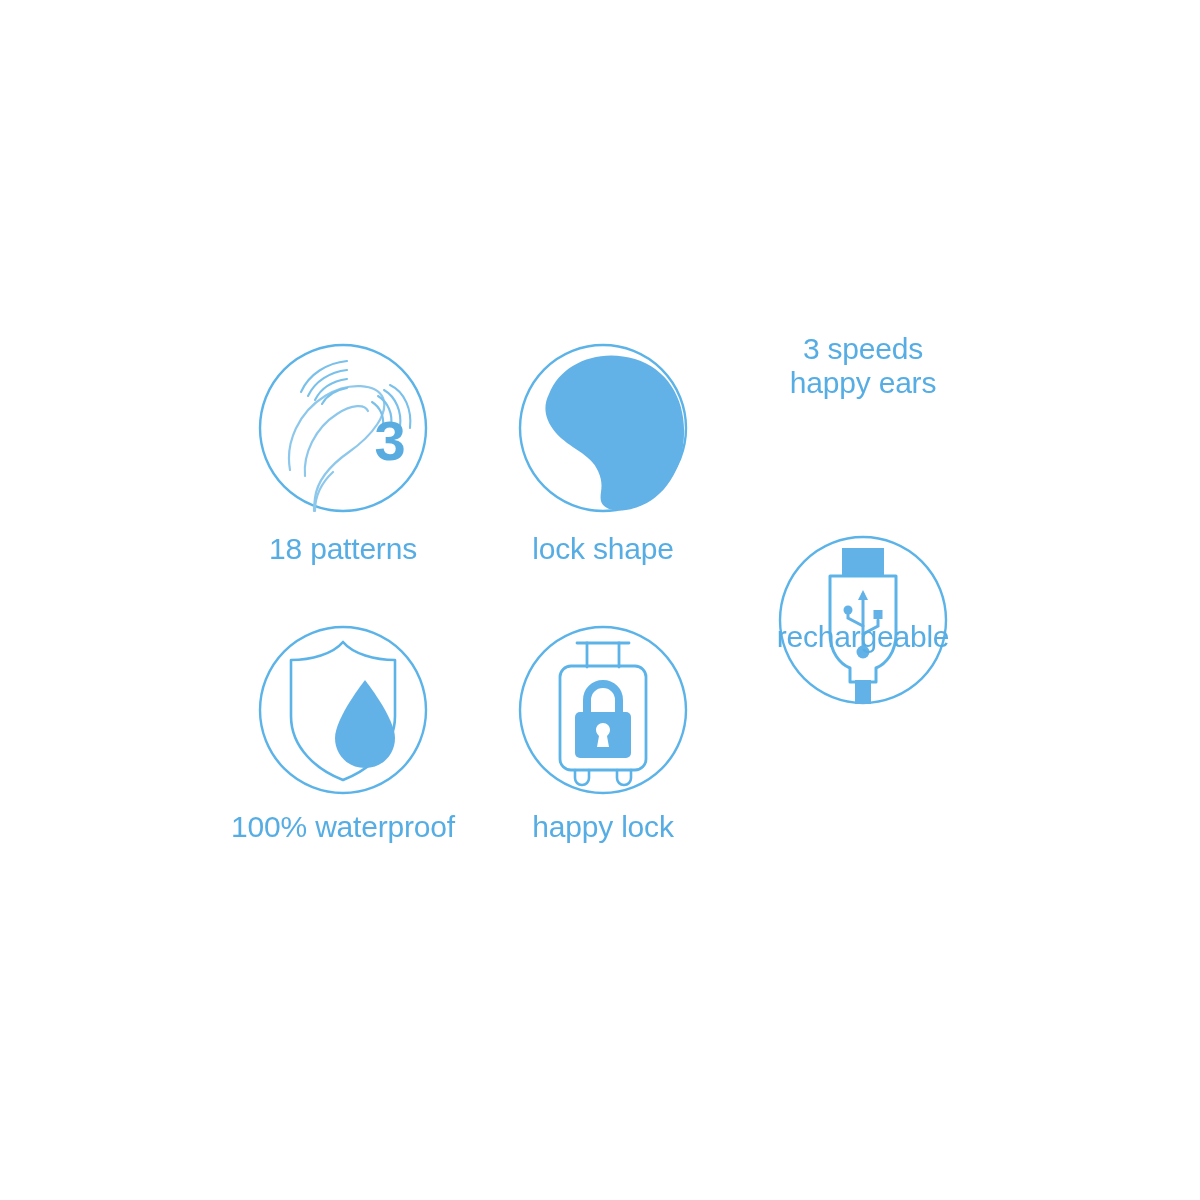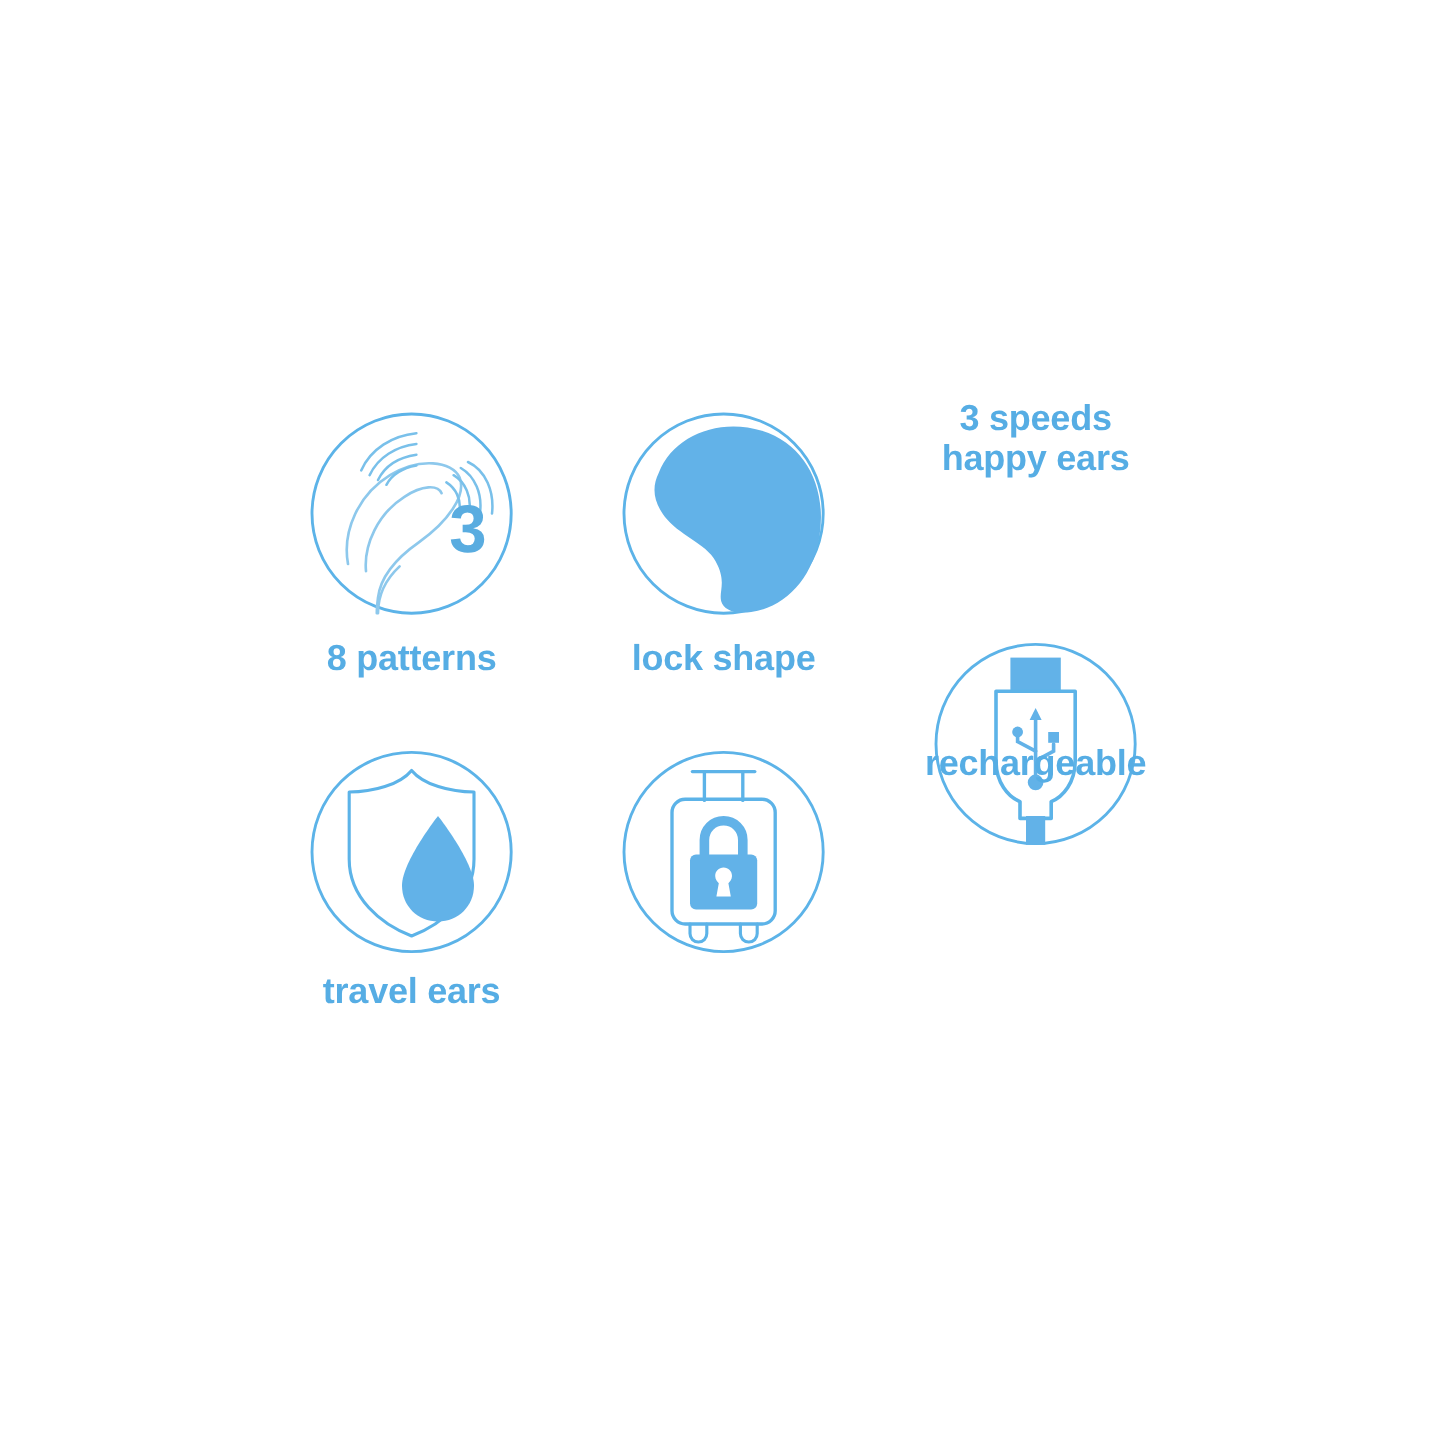--- a/index.html
+++ b/index.html
@@ -33,21 +33,21 @@
   }
   .feature-icon {
     display: flex;
     align-items: flex-start;
     justify-content: center;
   }
   .feature-label {
     text-align: center;
     color: #56ade4;
     font-size: 30px;
-    font-weight: bold;
+    font-weight: normal;
     line-height: 1.12;
     letter-spacing: -0.2px;
     padding-top: 2px;
     white-space: pre-line;
   }
   .row2-icon { align-items: flex-start; }
   .row2-label { padding-top: 0px; }
   svg { display: block; overflow: visible; }
 </style>
 </head>
@@ -84,21 +84,21 @@
     <div class="feature-icon">
       <svg width="180" height="190" viewBox="0 0 180 190">
         <circle cx="90" cy="98" r="83" fill="none" stroke="#5cb3e8" stroke-width="2.4"></circle>
         <path d="M36 64 C 48 33, 86 18, 122 29 C 158 40, 176 76, 170 116 C 165 151, 142 176, 113 180
                  C 99 182, 90 178, 88 171 C 86 163, 92 156, 85 141 C 78 124, 56 118, 43 103 C 31 89, 30 76, 36 64 Z" fill="#62b2e8"></path>
       </svg>
     </div>
 
     <div class="feature-label">3 speeds
 happy ears</div>
-    <div class="feature-label">8 patterns</div>
+    <div class="feature-label">18 patterns</div>
     <div class="feature-label">lock shape</div>
 
     <div class="feature-icon row2-icon">
       <svg width="180" height="180" viewBox="0 0 180 180">
         <circle cx="90" cy="90" r="83" fill="none" stroke="#5cb3e8" stroke-width="2.4"></circle>
         <rect x="69" y="18" width="42" height="28" fill="#62b2e8"></rect>
         <path d="M57 46 L 123 46 L 123 104 C 123 122, 113 134, 103 138 L 103 152 L 77 152 L 77 138
                  C 67 134, 57 122, 57 104 Z" fill="none" stroke="#5cb3e8" stroke-width="3" stroke-linejoin="round"></path>
         <rect x="82" y="150" width="16" height="24" fill="#62b2e8"></rect>
         <g stroke="#62b2e8" stroke-width="3" fill="#62b2e8" stroke-linecap="round">
@@ -137,16 +137,17 @@
           <path d="M104 150 L 104 158 C 104 162, 107 165, 111 165 C 115 165, 118 162, 118 158 L 118 150"></path>
         </g>
         <path d="M74 94 L 74 80 C 74 71, 81 64, 90 64 C 99 64, 106 71, 106 80 L 106 94" fill="none" stroke="#62b2e8" stroke-width="8" stroke-linecap="butt"></path>
         <rect x="62" y="92" width="56" height="46" rx="5" ry="5" fill="#62b2e8"></rect>
         <path d="M90 103 C 94 103, 97 106, 97 110 C 97 113, 95 115, 94 116 L 96 127 L 84 127 L 86 116
                  C 85 115, 83 113, 83 110 C 83 106, 86 103, 90 103 Z" fill="#ffffff"></path>
       </svg>
     </div>
 
     <div class="feature-label row2-label">rechargeable</div>
-    <div class="feature-label row2-label">travel ears</div>
+    <div class="feature-label row2-label">100% waterproof</div>
+    <div class="feature-label row2-label">happy lock</div>
 
   </div>
 </div>
 
 </body></html>

